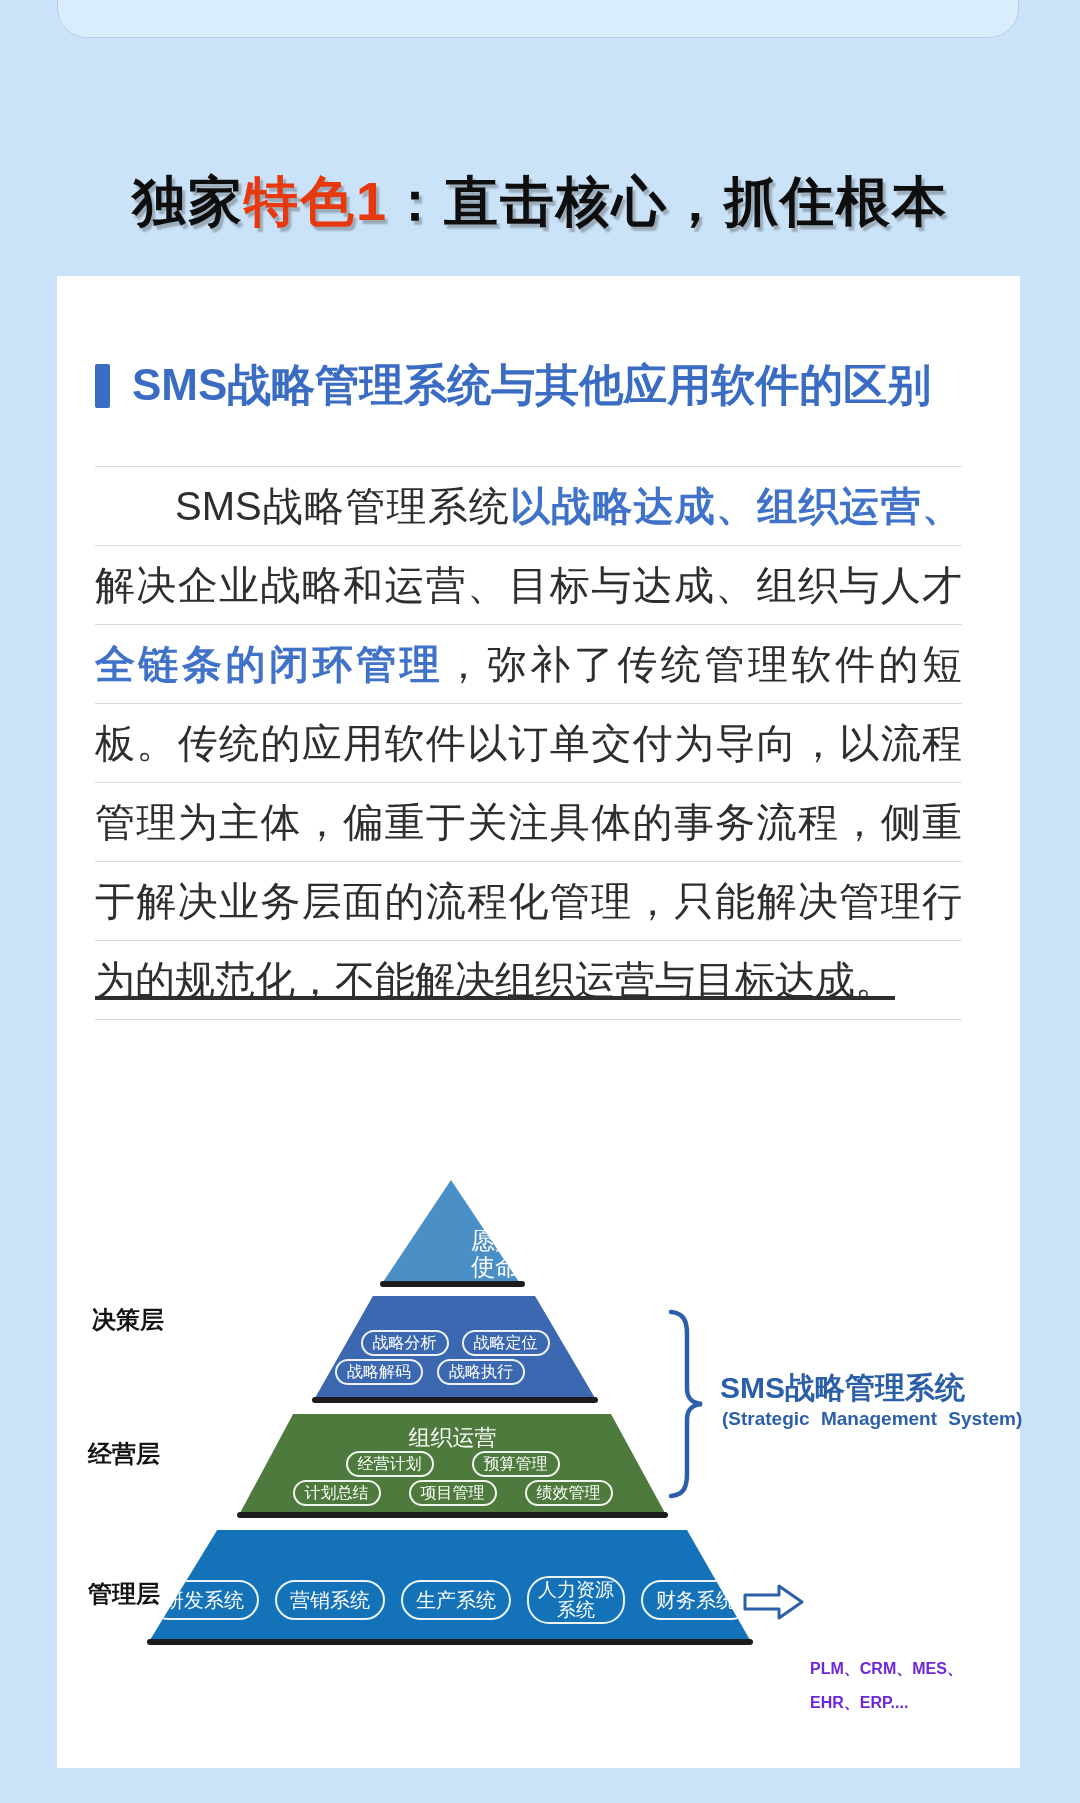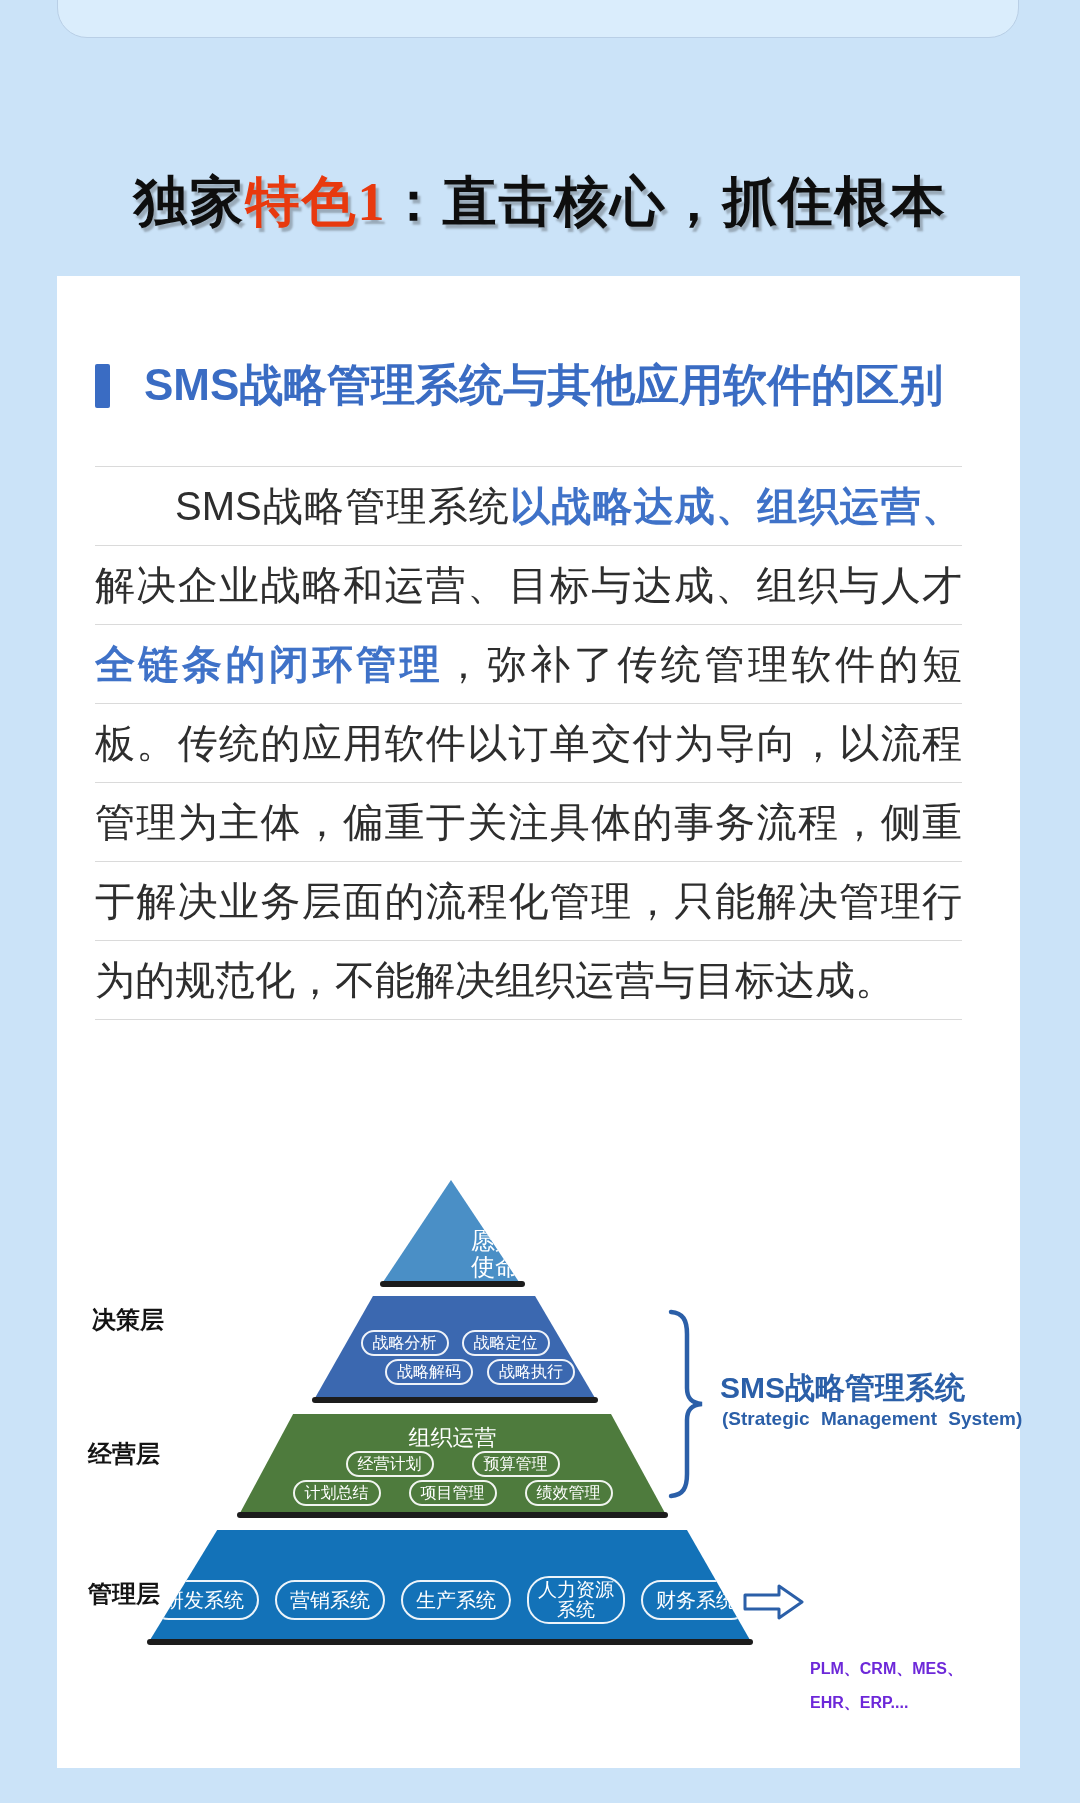--- a/index.html
+++ b/index.html
@@ -19,53 +19,53 @@
     position:absolute; top:130px; left:0; width:100%;
     text-align:center; font-size:54px; font-weight:900; color:#0e0e0e;
     letter-spacing:2px; text-shadow:3px 4px 2px rgba(40,40,40,.3);
     white-space:nowrap;
   }
   
   .card{
     position:absolute; left:57px; top:276px; width:963px; height:1492px;
     background:#ffffff;
   }
-  .heading{ position:absolute; left:38px; top:80px; display:flex; align-items:center;gap:12px; }
+  .heading{ position:absolute; left:38px; top:80px; display:flex; align-items:center; }
   .heading .bar{ width:15px; height:44px; border-radius:2px; margin-right:22px; flex:none; }
   .heading .heading-text{ font-size:44px; font-weight:800; white-space:nowrap; }
   
   .paragraph{ position:absolute; left:38px; top:190px; width:867px; border-top:1px solid #dadada; }
   .para-line{
     height:78px; line-height:78px; border-bottom:1px solid #dadada;
     font-size:40px; color:#2e2e2e; overflow:hidden;
     text-align:justify; text-align-last:justify;
   }
   .para-line.indent{ text-indent:2em; }
-  .para-line.last{ text-align-last:left; }
+  .para-line.last{ text-align-last:left;text-decoration:underline; }
   .para-line .hl{ font-weight:700; }
   
   .tri{
     position:absolute; left:326px; top:904px; width:136px; height:102px;
     clip-path:polygon(50% 0,100% 100%,0 100%);
   }
   .tri-label{ position:absolute; bottom:2px; width:100%; text-align:right;
     color:#fff; font-size:24px; line-height:26px; }
   .level{ position:absolute; }
   .lv0{ left:258px; top:1020px; width:280px; height:102px;
     clip-path:polygon(20.7% 0,78.6% 0,100% 100%,0 100%); }
   .lv1{ left:183px; top:1138px; width:425px; height:99px;
     clip-path:polygon(12.5% 0,87.3% 0,100% 100%,0 100%); }
   .lv2{ left:93px;  top:1254px; width:600px; height:110px;
     clip-path:polygon(11.2% 0,89.5% 0,100% 100%,0 100%); }
   .level-title{ position:absolute; left:0; width:100%; text-align:center;
     color:#fff; font-size:22px; font-weight:500; }
   .lv0 .level-title{ top:6px; } .lv1 .level-title{ top:9px; } .lv2 .level-title{ top:16px; }
   .pill-row{ position:absolute; left:0; right:0; display:flex; justify-content:center; gap:14px; }
   .lv0 .row0{ top:34px; gap:13px; }
-  .lv0 .row1{ top:63px; justify-content:flex-end; padding:0 20px; }
+  .lv0 .row1{ top:63px; justify-content:flex-start; padding:0 20px; }
   .lv1 .row0{ top:37px; gap:38px; }
   .lv1 .row1{ top:66px; gap:28px; }
   .lv2 .row0{ top:46px; gap:16px; align-items:center; }
   .pill{
     border:2px solid rgba(255,255,255,.92); border-radius:14px; color:#fff;
     font-size:16px; line-height:20px; padding:1px 10px; text-align:center;
     white-space:nowrap; box-sizing:border-box;
   }
   .lv2 .pill{ font-size:20px; line-height:24px; border-radius:22px;
     border-width:2.5px; padding:6px 13px; }
@@ -85,21 +85,21 @@
   .plm-text{ position:absolute; left:753px; top:1376px; font-size:16px; font-weight:800;
     color:#6d28d9; line-height:34px; white-space:nowrap; }
 </style>
 </head>
 <body>
 
 <div class="page" style="background: rgb(203, 227, 248);">
 
   <div class="prev-card"></div>
 
-  <h1 class="title"><span>独家</span><span class="red" style="color: rgb(232, 57, 14); font-family: Liberation Serif, serif;">特色1</span><span>：直击核心，抓住根本</span></h1>
+  <h1 class="title"><span>独家</span><span class="red" style="color: rgb(232, 57, 14);">特色1</span><span>：直击核心，抓住根本</span></h1>
 
   <div class="card">
 
     <div class="heading">
       <span class="bar" style="background: rgb(58, 108, 195);"></span>
       <span class="heading-text" style="color: rgb(58, 108, 195);">SMS战略管理系统与其他应用软件的区别</span>
     </div>
 
     <div class="paragraph">
         <div class="para-line indent"><span>SMS战略管理系统</span><span class="hl" style="color: rgb(63, 114, 200);">以战略达成、组织运营、经</span></div>

